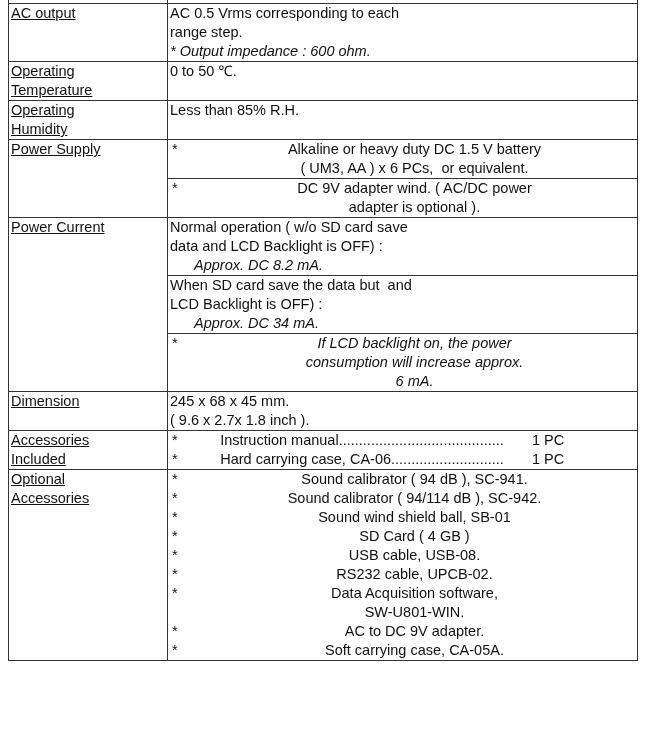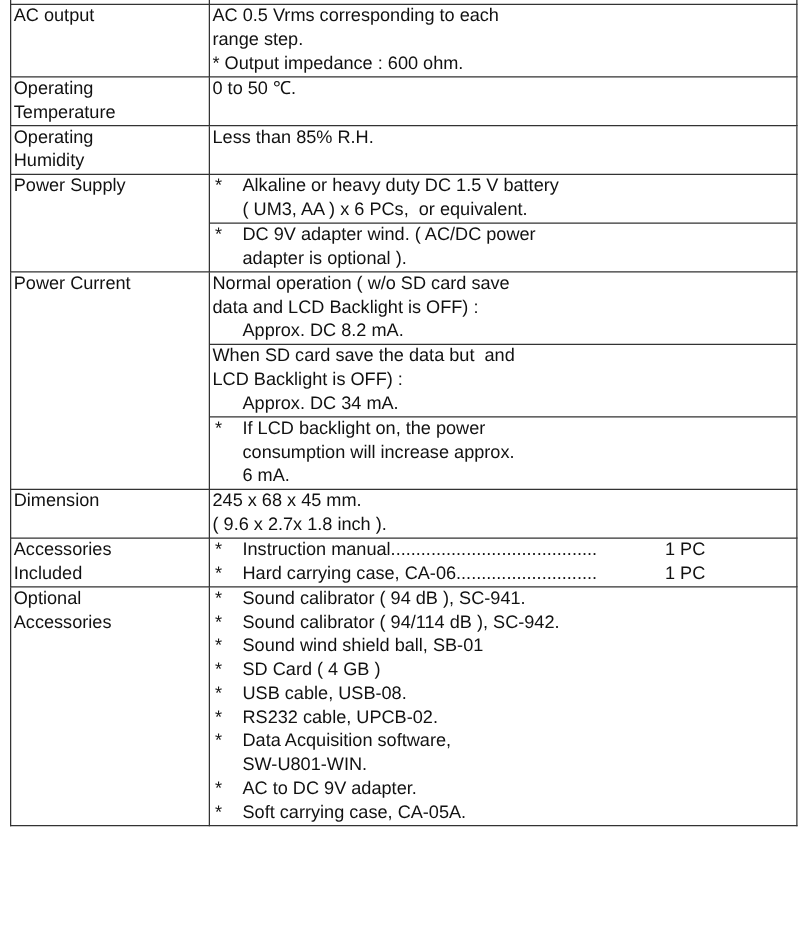--- a/index.html
+++ b/index.html
@@ -2,32 +2,32 @@
 <html><head>
 <meta charset="utf-8">
 <style>
   html, body { margin: 0; padding: 0; background: #ffffff; }
   body { width: 646px; height: 748px; position: relative; overflow: hidden;
          font-family: "Liberation Sans", sans-serif; font-size: 14.5px; color: #111; }
   table.spec { position: absolute; left: 8px; top: -2px; width: 630px;
                border-collapse: collapse; table-layout: fixed; }
   table.spec td { border: 1.5px solid #333; vertical-align: top; padding: 0 2px;
                   line-height: 19px; }
-  td.label { width: 154px; padding-left: 3px; }
+  td.label { width: 154px; padding-left: 3px; text-decoration: underline; }
   td.value { padding-left: 2px; margin-top: 20px; }
   .line { display: block; white-space: pre; }
-  .it { }
+  .it { font-style: italic; }
   .ind { padding-left: 24px; }
   .bul { display: flex; }
   .bul .star { width: 24px; flex: 0 0 24px; padding-left: 2px; box-sizing: border-box; }
-  .bul .txt { flex: 1; }
+  .bul .txt { flex: 1; text-align: center; }
   .sub { border-top: 1.5px solid #333; margin: 0 -2px; padding: 0 2px; }
   .acc { display: flex; }
   .acc .star { width: 24px; flex: 0 0 24px; padding-left: 2px; box-sizing: border-box; }
-  .acc .name { width: 336px; white-space: pre; overflow: hidden; }
+  .acc .name { width: 336px; white-space: pre; overflow: hidden; text-align: center; }
   .acc .qty { padding-left: 2px; }
   .toprow td { height: 4px; line-height: 4px; padding: 0; }
 </style>
 </head>
 <body>
 
 <table class="spec">
   <tbody>
       <tr class="toprow">
     <td class="label"></td>

